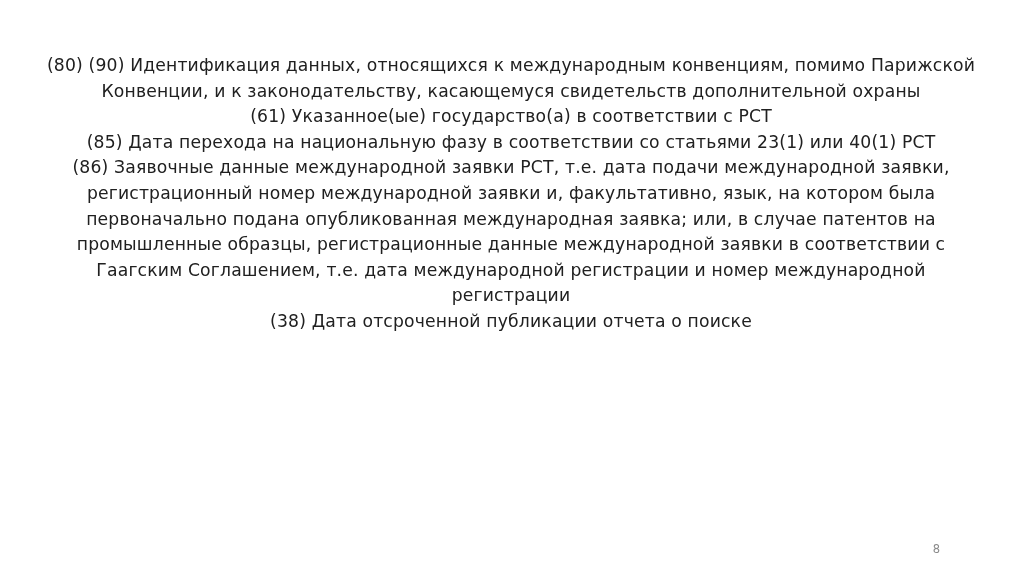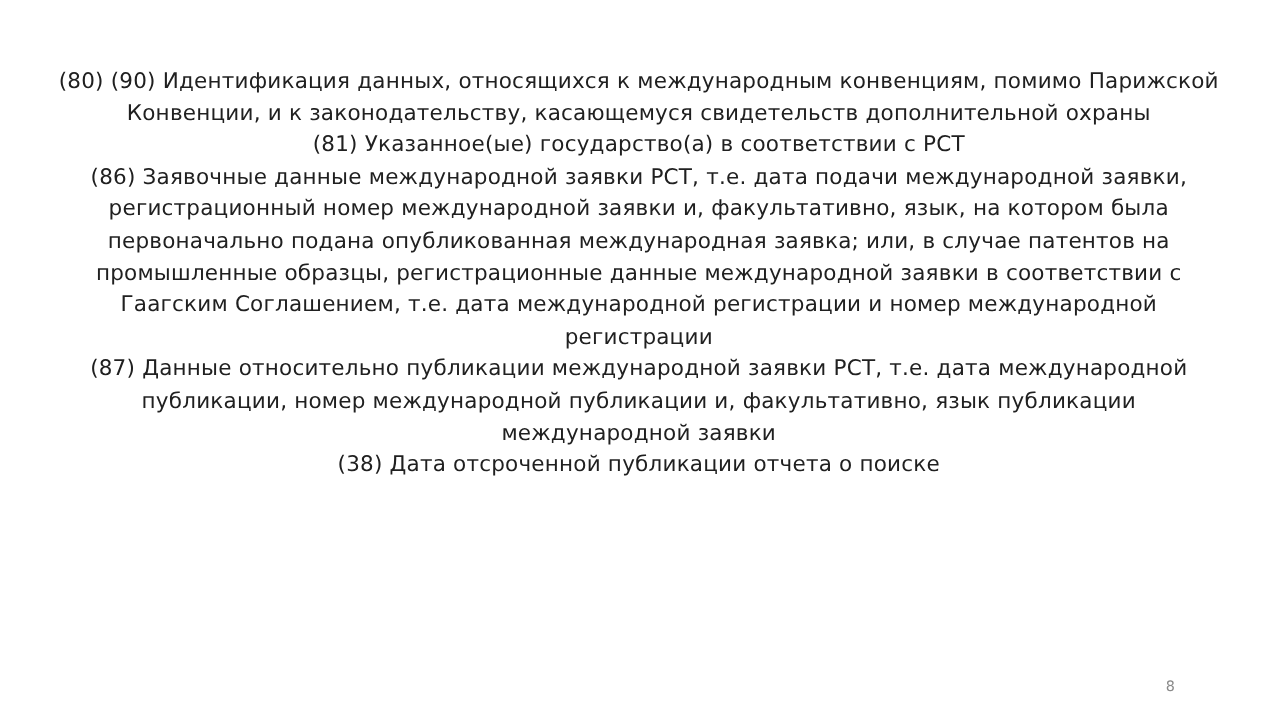--- a/index.html
+++ b/index.html
@@ -43,21 +43,21 @@
     font-family: "DejaVu Sans", sans-serif;
   }
 </style>
 </head>
 <body>
 
 <div class="slide">
 
   <div class="body-block">
     <p class="para">(80) (90) Идентификация данных, относящихся к международным конвенциям, помимо Парижской Конвенции, и к законодательству, касающемуся свидетельств дополнительной охраны</p>
-    <p class="para">(81) Указанное(ые) государство(а) в соответствии с РСТ</p>
+    <p class="para">(61) Указанное(ые) государство(а) в соответствии с РСТ</p>
+    <p class="para">(85) Дата перехода на национальную фазу в соответствии со статьями 23(1) или 40(1) РСТ</p>
     <p class="para">(86) Заявочные данные международной заявки РСТ, т.е. дата подачи международной заявки, регистрационный номер международной заявки и, факультативно, язык, на котором была первоначально подана опубликованная международная заявка; или, в случае патентов на промышленные образцы, регистрационные данные международной заявки в соответствии с Гаагским Соглашением, т.е. дата международной регистрации и номер международной регистрации</p>
-    <p class="para">(87) Данные относительно публикации международной заявки РСТ, т.е. дата международной публикации, номер международной публикации и, факультативно, язык публикации международной заявки</p>
     <p class="para">(38) Дата отсроченной публикации отчета о поиске</p>
   </div>
 
   <div class="page-number">8</div>
 
 </div>
 
 </body></html>

